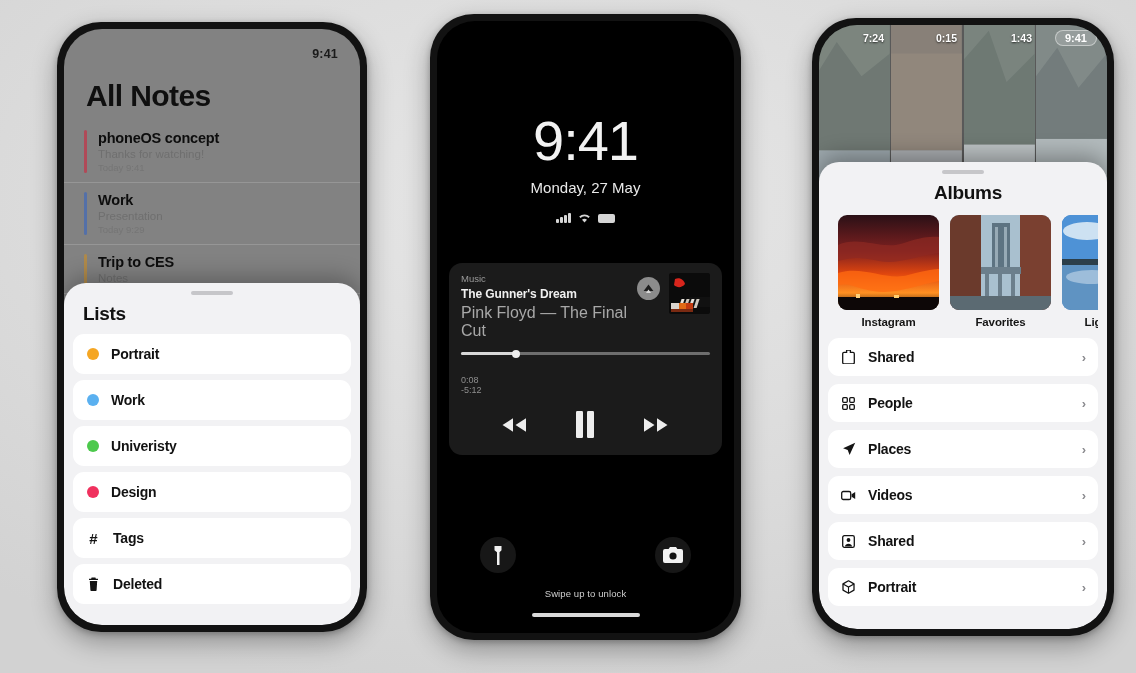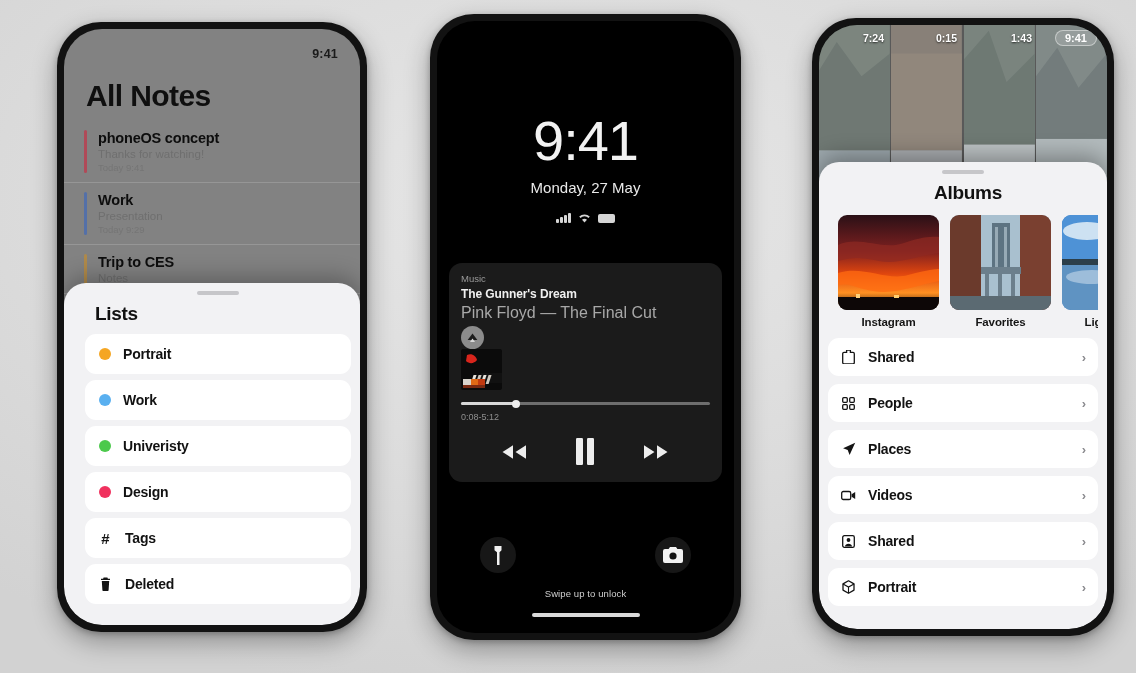--- a/index.html
+++ b/index.html
@@ -50,21 +50,21 @@
   .note-title { font-size:14.5px; font-weight:700; color:#0d0d0d; letter-spacing:-.2px; }
   .note-sub   { font-size:11.5px; color:#6f6f6f; }
   .note-date  { font-size:9.5px; color:#757575; }
 
   
   .sheet {
     position:absolute; left:0; right:0; bottom:0;
     background:#f2f2f4;
     border-radius:22px 22px 38px 38px;
     box-shadow:0 -6px 22px rgba(0,0,0,.28);
-    padding:0 9px 9px 21px;
+    padding:0 9px 9px 9px;
   }
   .grabber {
     width:42px; height:4px; border-radius:3px; background:#c6c6c9;
     margin:8px auto 4px auto;
   }
   .sheet-title {
     font-size:19px; font-weight:700; color:#111; letter-spacing:-.3px;
     padding:4px 0 9px 10px;
   }
   .cell {
@@ -87,34 +87,34 @@
   .bars { display:flex; align-items:flex-end; gap:1.5px; height:10px; }
   .bars i { width:2.5px; background:#e8e8e8; border-radius:1px; display:block; }
   .bars i:nth-child(1){height:4px}.bars i:nth-child(2){height:6px}
   .bars i:nth-child(3){height:8px}.bars i:nth-child(4){height:10px}
   .batt { width:17px; height:9px; border-radius:2px; background:#e8e8e8; }
 
   .music {
     margin:36px 12px 0 12px; background:#1b1b1b; border-radius:13px;
     padding:10px 12px 14px 12px;
   }
-  .m-top { display:flex; align-items:flex-start;flex-direction:column; }
+  .m-top { display:flex; align-items:flex-start; }
   .m-meta { flex:1; min-width:0; }
   .m-app  { font-size:9.5px; color:#9a9a9a; margin-bottom:3px; }
   .m-song { font-size:12px; font-weight:700; color:#f0f0f0; letter-spacing:-.1px; }
   .m-art  { font-size:16px; color:#a8a8a8; margin-top:3px; }
   .airplay { width:23px; height:23px; border-radius:50%; background:#8c8c8c; display:flex;
              align-items:center; justify-content:center; margin:4px 9px 0 0; flex:0 0 23px; }
   .cover { width:41px; height:41px; border-radius:3px; flex:0 0 41px; overflow:hidden; background:#0a0a0a; position:relative; }
   .scrub { margin-top:12px; }
   .track { height:3px; border-radius:2px; background:#6e6e6e; position:relative; }
   .track .fill { position:absolute; left:0; top:0; bottom:0; width:22%; background:#d8d8d8; border-radius:2px; }
   .track .knob { position:absolute; top:50%; left:22%; transform:translate(-50%,-50%);
                  width:8px; height:8px; border-radius:50%; background:#eee; }
-  .times { display:flex; justify-content:flex-start; margin-top:7px; }
+  .times { display:flex; justify-content:flex-start; margin-top:20px;flex-direction:column; }
   .times span { font-size:9px; color:#8f8f8f; }
   .transport { display:flex; align-items:center; justify-content:space-around; margin-top:13px; padding:0 16px; }
   .transport svg { display:block; }
   .t-btn { padding:3px 6px; }
 
   .lock-bottom { margin-top:auto; position:relative; height:112px; }
   .qa {
     position:absolute; width:36px; height:36px; border-radius:50%;
     background:rgba(255,255,255,.09); display:flex; align-items:center; justify-content:center;
   }

